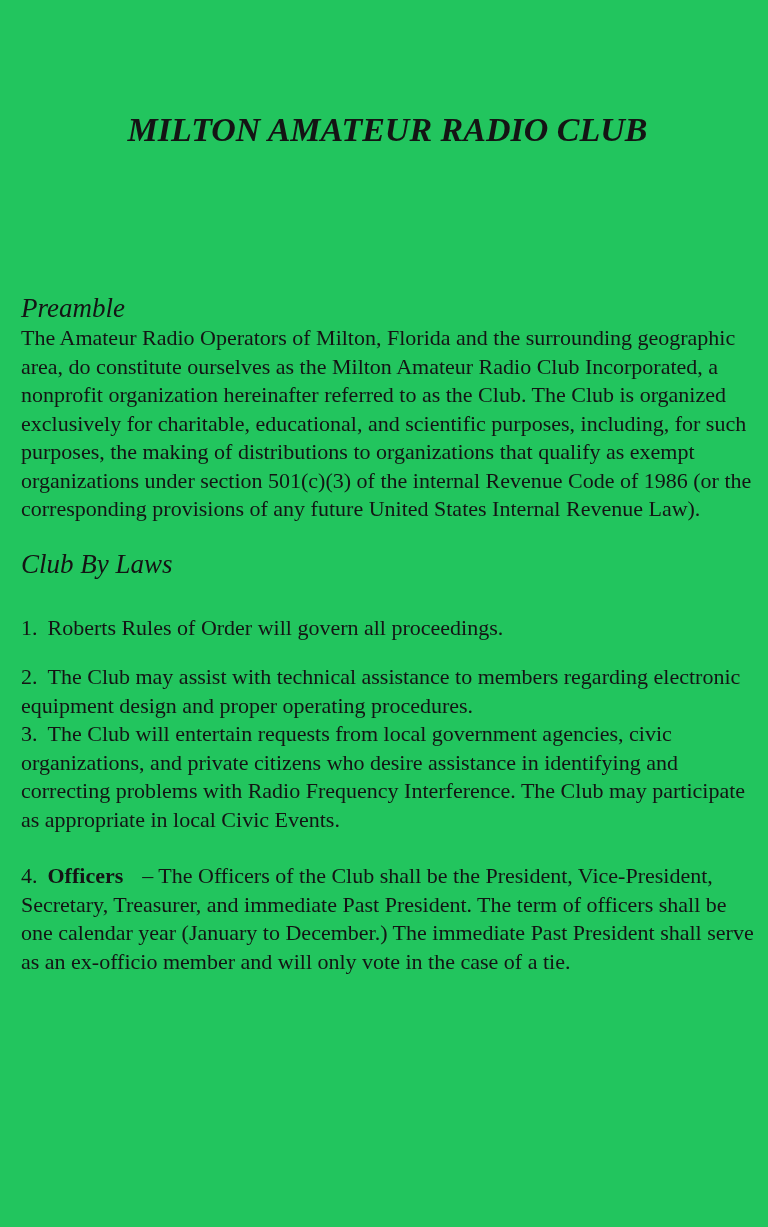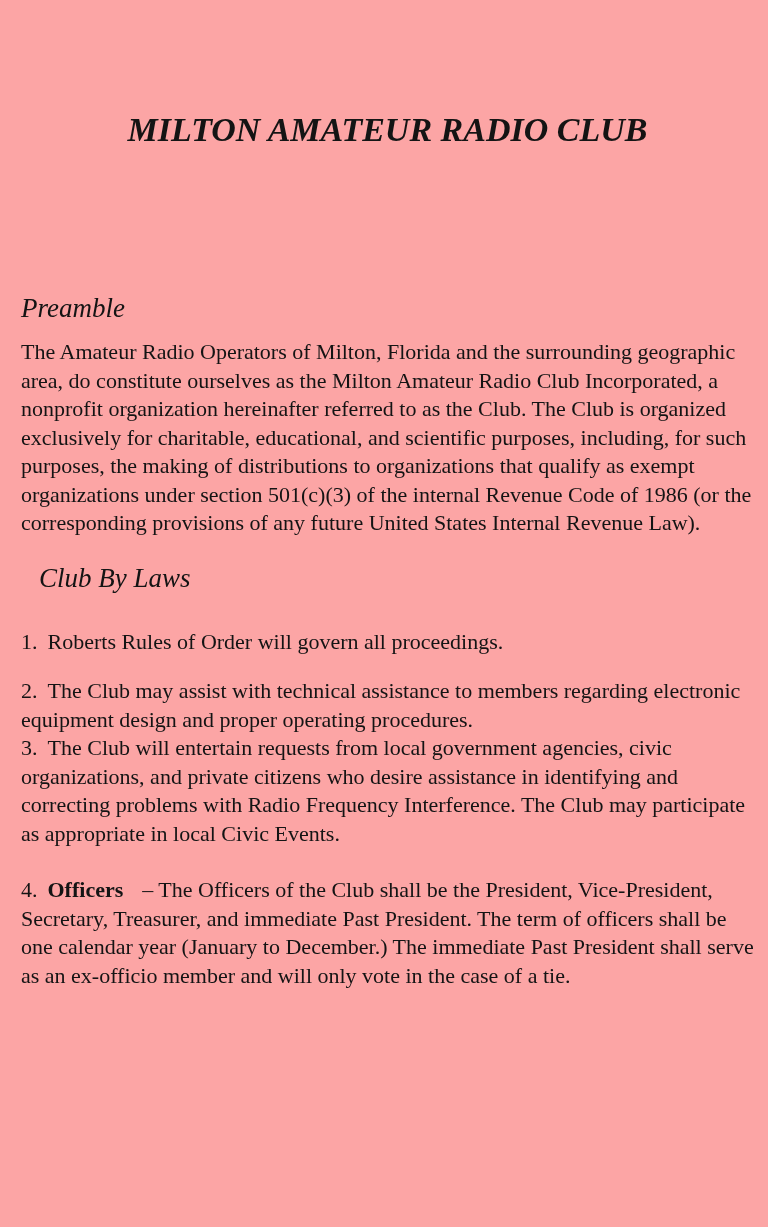--- a/index.html
+++ b/index.html
@@ -4,21 +4,21 @@
 <style>
   * { box-sizing: border-box; }
   html, body { margin: 0; padding: 0; }
   body { background: #ffffff; }
 
   .page {
     position: relative;
     width: 768px;
     height: 1227px;
     margin: 0;
-    background: #fca5a5;
+    background: #22c55e;
     color: #141414;
     font-family: "Liberation Serif", "DejaVu Serif", serif;
     padding: 0 14px 0 21px;
     overflow: hidden;
   }
 
   .doc-title {
     margin: 110px 0 0 0;
     text-align: center;
     font-weight: bold;
@@ -29,29 +29,29 @@
   .title-line + .title-line { margin-top: 26px; }
 
   .section-heading {
     font-style: italic;
     font-weight: normal;
     font-size: 27px;
     line-height: 1.15;
     margin: 0;
   }
   .preamble-heading { margin-top: 144px; }
-  .bylaws-heading   { margin-top: 25px; margin-left: 18px; }
+  .bylaws-heading   { margin-top: 25px; }
 
   .body-text {
     font-size: 22px;
     line-height: 28.5px;
     margin: 0;
     text-align: left;
   }
-  .preamble-body { margin-top: 14px; }
+  .preamble-body { }
 
   .bylaw-item.item-1 { margin-top: 34px; }
   .bylaw-item.item-2 { margin-top: 21px; }
   .bylaw-item.item-3 { }
   .bylaw-item.item-4 { margin-top: 28px; }
 
   .item-number { margin-right: 10px; }
   .item-bold { font-weight: bold; }
   .item-bold:not(:empty) { margin-right: 19px; }
 </style>

